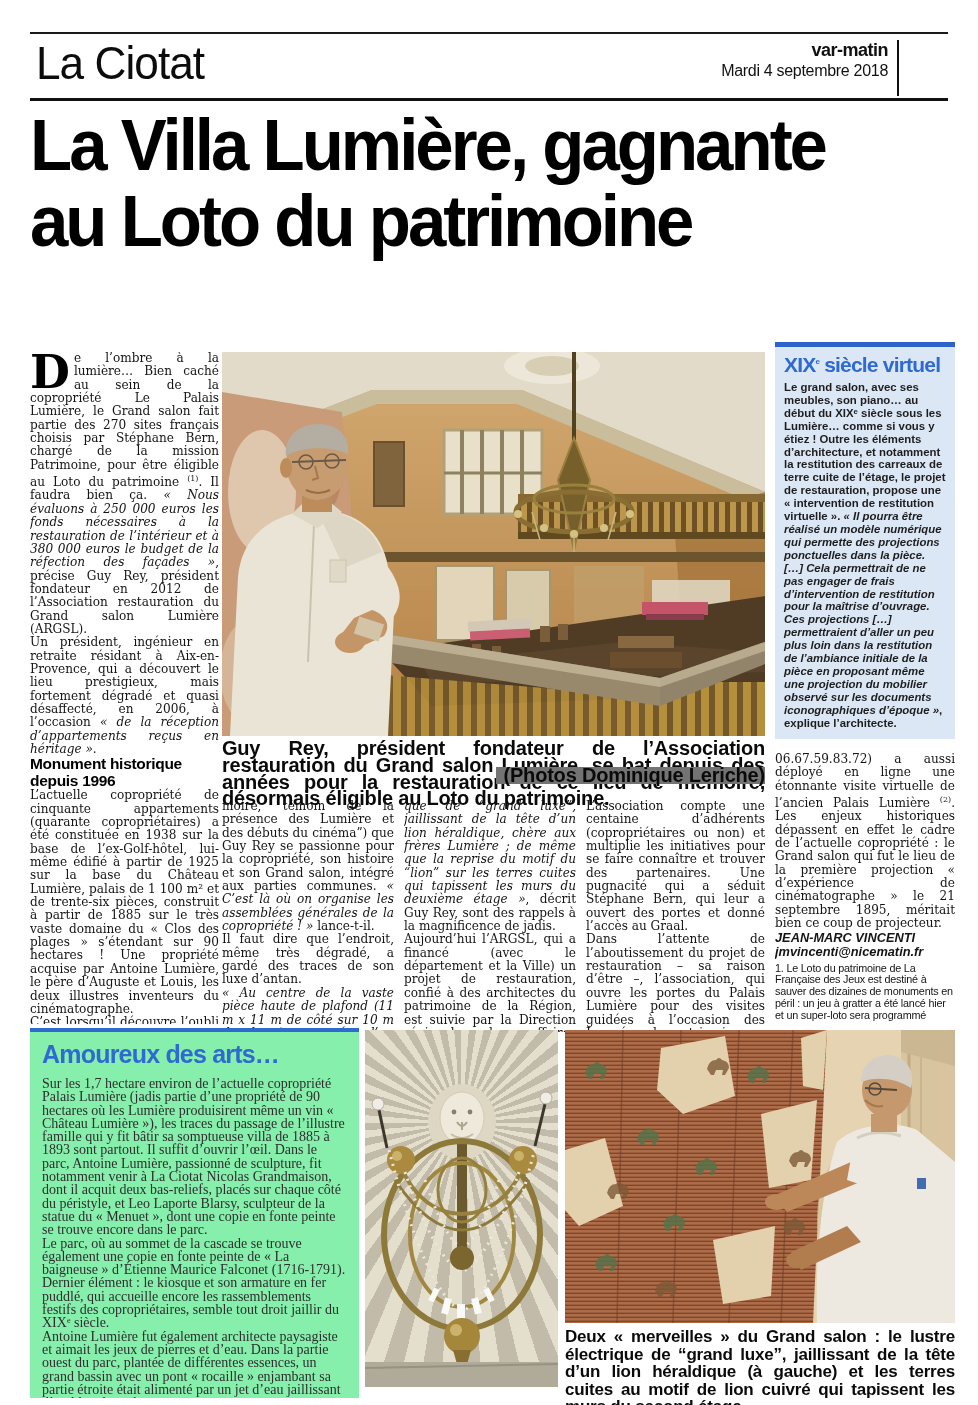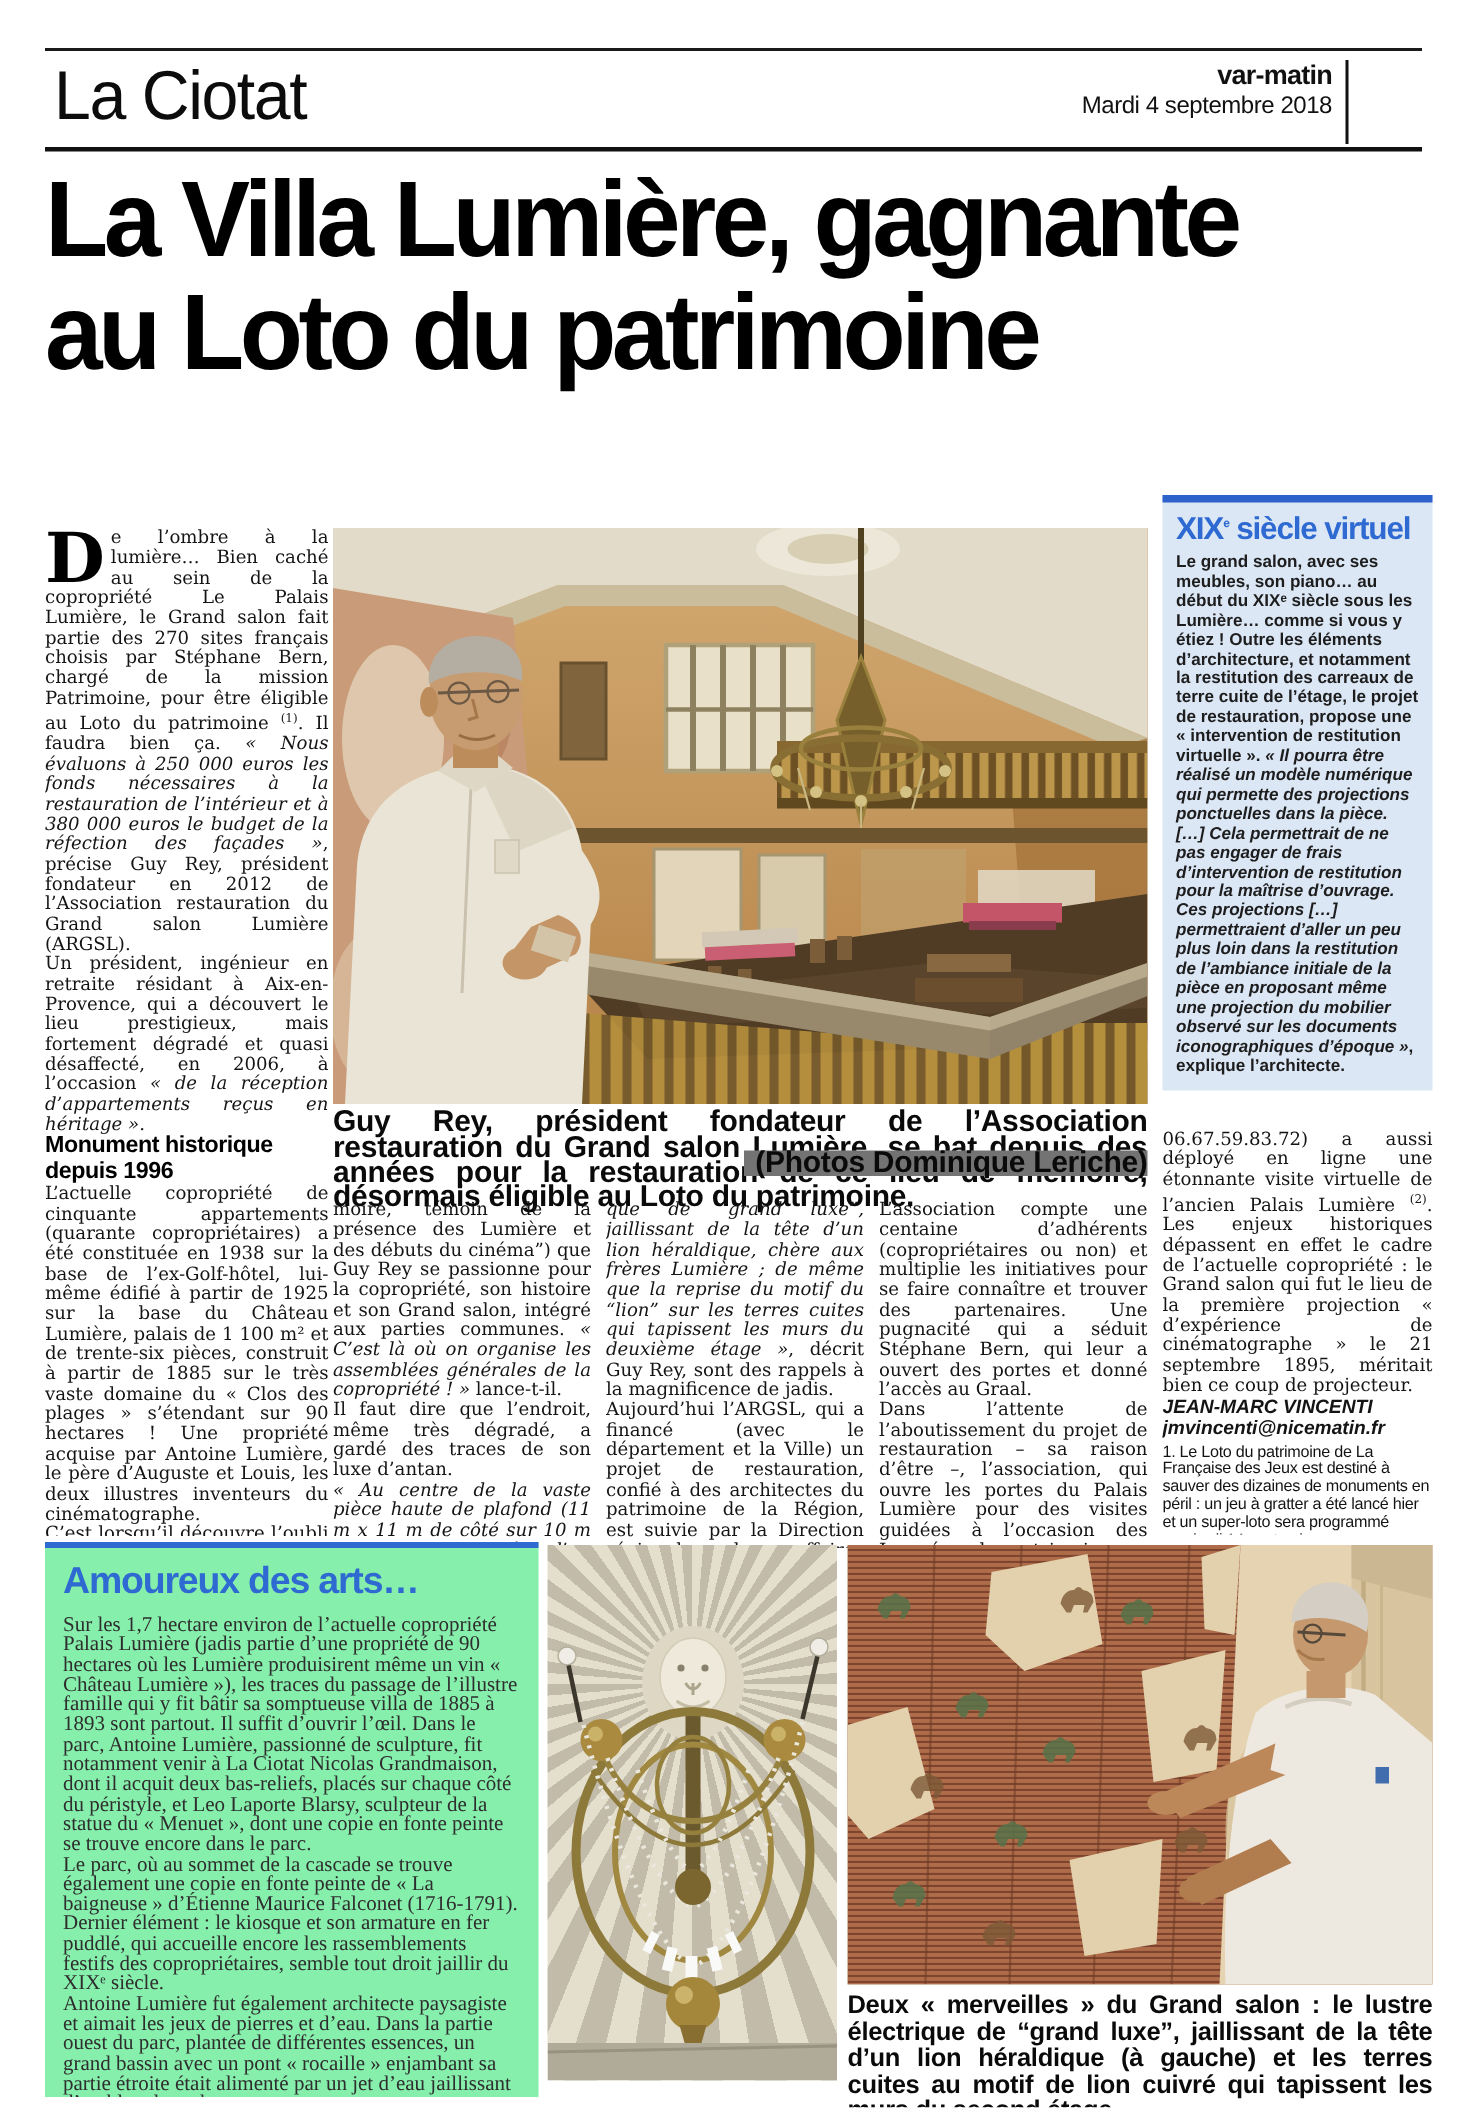--- a/index.html
+++ b/index.html
@@ -42,21 +42,21 @@
           repeating-conic-gradient(from -90deg at 50% 26%, #eae3d3 0deg 4.5deg, #c6bfae 4.5deg 9deg);}
   #tiles-photo{left:565px;top:1030px;width:390px;height:293px;}
   .photo svg{position:absolute;left:0;top:0;}
   
   .caption{position:absolute;font-family:"Liberation Sans",sans-serif;font-weight:bold;
         font-size:20px;line-height:16.8px;letter-spacing:-.2px;text-align:justify;color:#0a0a0a;}
   #main-caption{left:222px;top:740px;width:543px;height:56px;}
   #main-caption .credit{position:absolute;right:0;bottom:12px;background:#737373;padding-left:8px;}
   #bottom-caption{left:565px;top:1328px;width:390px;font-size:17px;line-height:17.6px;}
   
-  .sidebar{position:absolute;left:775px;top:330px;width:180px;height:397px;background:#dce7f6;
+  .sidebar{position:absolute;left:775px;top:342px;width:180px;height:397px;background:#dce7f6;
         border-top:5px solid #2c62c9;box-sizing:border-box;padding:6px 9px;overflow:hidden;}
   .sidebar-title{font-family:"Liberation Sans",sans-serif;font-weight:bold;font-size:21px;
         letter-spacing:-.8px;color:#2e6ad1;margin:0 0 4px;}
   .sidebar-body{font-family:"Liberation Sans",sans-serif;font-size:11.4px;line-height:12.9px;
         color:#1d1d1d;text-align:left;font-weight:bold;}
   .col-right{position:absolute;left:775px;top:753px;width:180px;height:270px;overflow:hidden;}
   .byline{font-family:"Liberation Sans",sans-serif;font-weight:bold;font-size:12.8px;line-height:14.5px;
         text-align:left;margin-top:2px;font-style:italic;}
   .notes{font-family:"Liberation Sans",sans-serif;font-size:10.8px;line-height:11.9px;
         letter-spacing:-.2px;text-align:left;margin-top:3px;color:#141414;}

